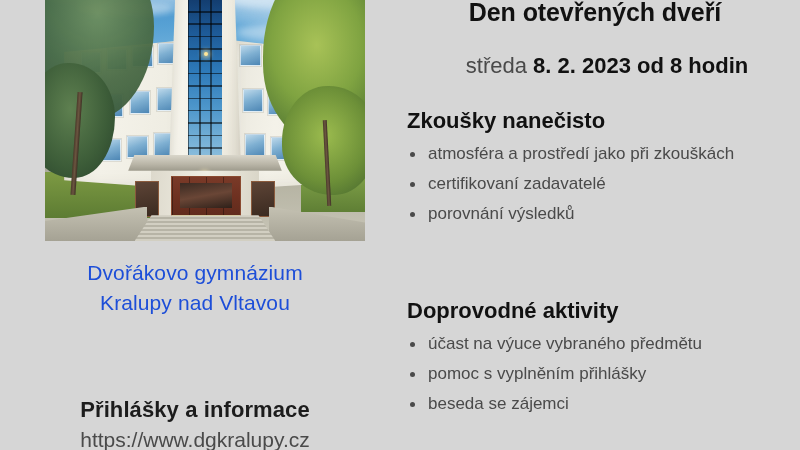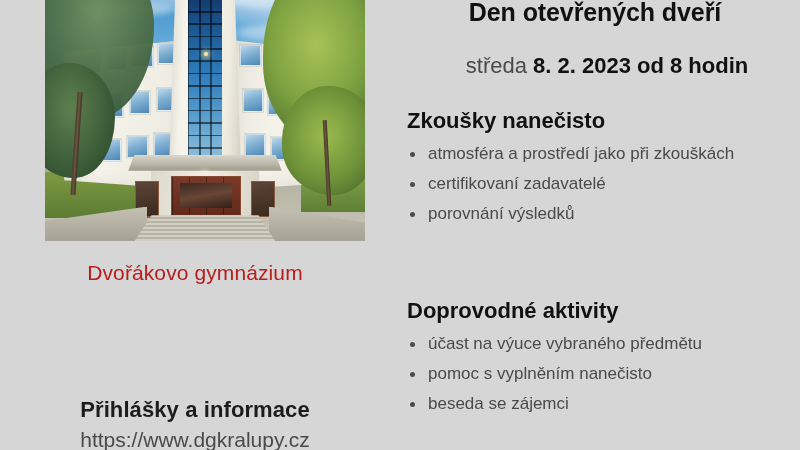--- a/index.html
+++ b/index.html
@@ -253,21 +253,21 @@
 
   .addr {
     position: absolute;
     left: 0;
     top: 258px;
     width: 390px;
     text-align: center;
     font-size: 21px;
     font-weight: 300;
     line-height: 1.42;
-    color: #b91c1c;
+    color: #1d4ed8;
     letter-spacing: .1px;
   }
   .apply-head {
     position: absolute;
     left: 0;
     top: 397px;
     width: 390px;
     text-align: center;
     font-size: 22px;
     font-weight: 700;
@@ -437,20 +437,21 @@
         <div class="trunk trunk-l"></div>
         <div class="tree tree-r1"></div>
         <div class="tree tree-r2"></div>
         <div class="trunk trunk-r"></div>
 
       </div>
     </div>
 
     <div class="addr">
       <div>Dvořákovo gymnázium</div>
+      <div>Kralupy nad Vltavou</div>
     </div>
 
     <div class="apply-head">Přihlášky a informace</div>
     <div class="apply-url">https://www.dgkralupy.cz</div>
 
   </div>
 
   <div class="right-col">
 
     <div class="title">Den otevřených dveří</div>
@@ -460,19 +461,19 @@
     <div class="sec-head s1">Zkoušky nanečisto</div>
     <ul class="blist l1">
       <li>atmosféra a prostředí jako při zkouškách</li>
       <li>certifikovaní zadavatelé</li>
       <li>porovnání výsledků</li>
     </ul>
 
     <div class="sec-head s2">Doprovodné aktivity</div>
     <ul class="blist l2">
       <li>účast na výuce vybraného předmětu</li>
-      <li>pomoc s vyplněním nanečisto</li>
+      <li>pomoc s vyplněním přihlášky</li>
       <li>beseda se zájemci</li>
     </ul>
 
   </div>
 
 </div>
 
 </body></html>

